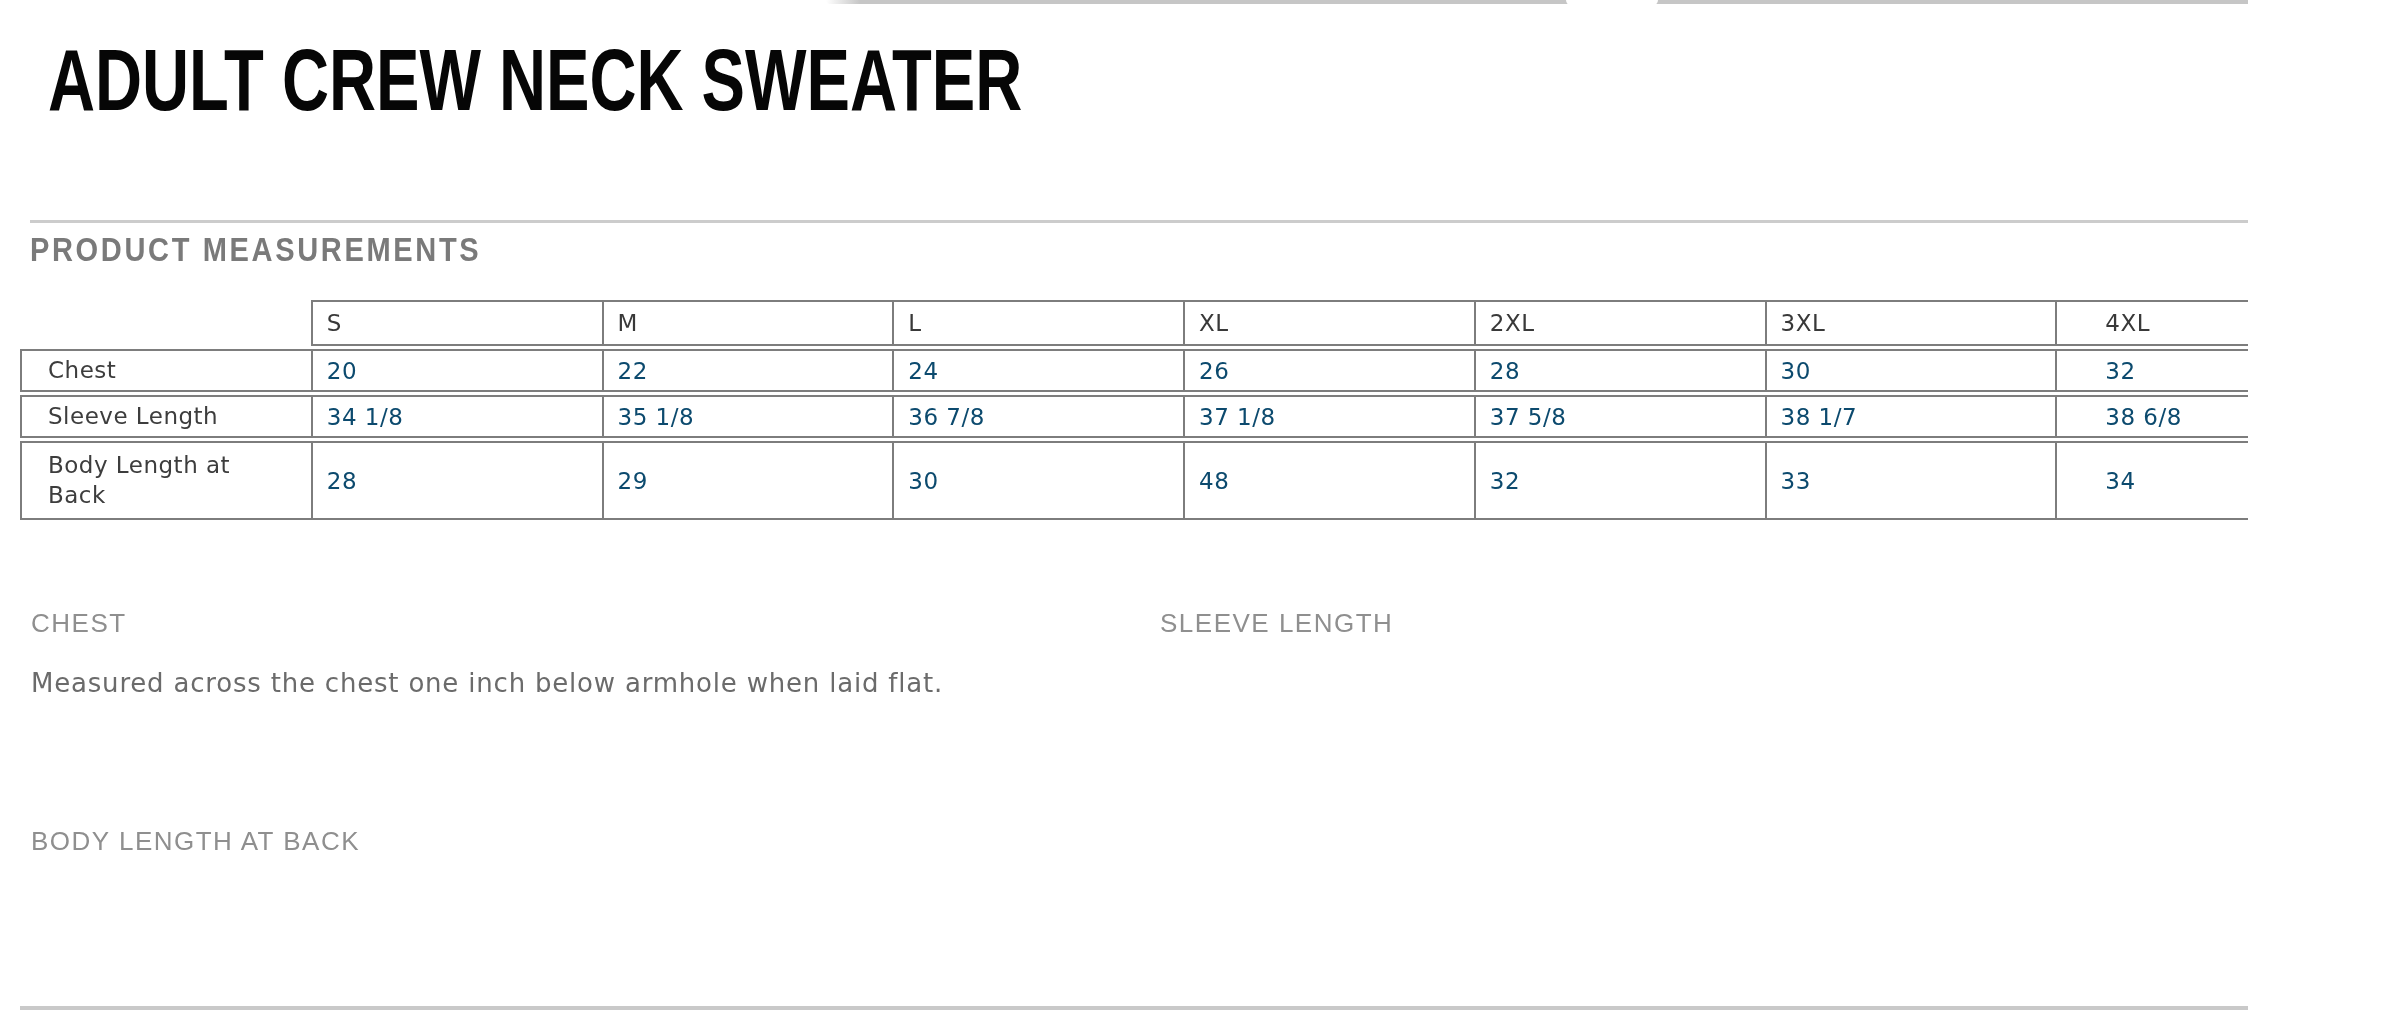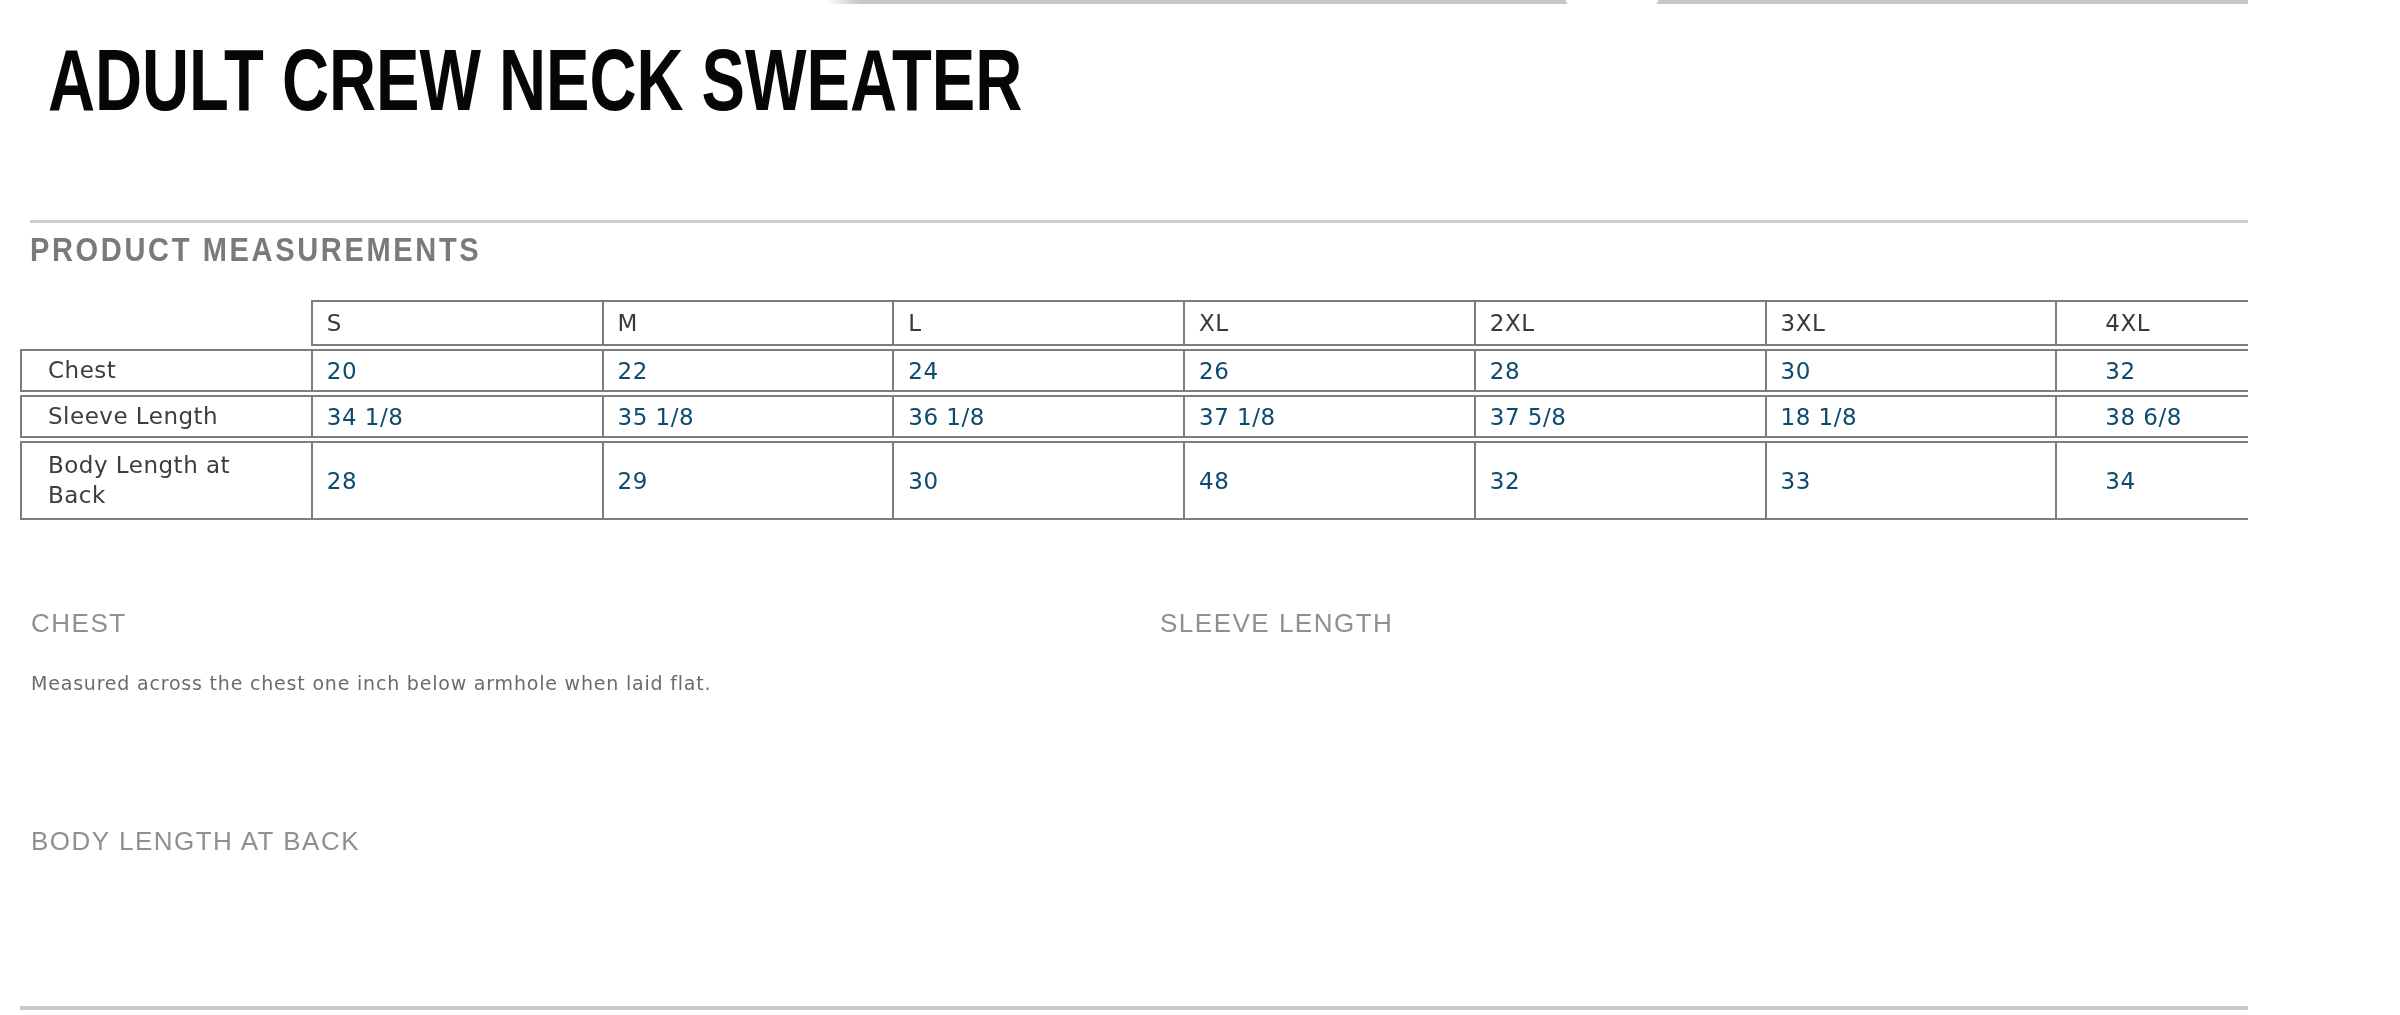--- a/index.html
+++ b/index.html
@@ -75,21 +75,21 @@
 
   .measure-guide { position: absolute; }
   .measure-guide h3 {
     margin: 0; font-family: "Liberation Sans", sans-serif;
     font-weight: 400; font-size: 26px; line-height: 34px;
     letter-spacing: 1.5px; color: #8f8f8f;
   }
   .measure-guide p {
     margin: 18px 0 0 0;
     font-family: "DejaVu Sans", sans-serif;
-    font-size: 19px; line-height: 50px;
+    font-size: 26px; line-height: 50px;
     letter-spacing: 0.8px; color: #6b6b6b;
   }
   #guide-chest { left: 31px; top: 606px; width: 1060px; }
   #guide-sleeve { left: 1160px; top: 606px; width: 1030px; }
   #guide-body-length { left: 31px; top: 824px; width: 1100px; }
 </style>
 </head>
 <body>
 
 <div class="page">
@@ -124,24 +124,24 @@
         <td class="value-cell">24</td>
         <td class="value-cell">26</td>
         <td class="value-cell">28</td>
         <td class="value-cell">30</td>
         <td class="value-cell">32</td>
       </tr>
       <tr class="row-short">
         <td class="row-label">Sleeve Length</td>
         <td class="value-cell">34 1/8</td>
         <td class="value-cell">35 1/8</td>
-        <td class="value-cell">36 1/8</td>
+        <td class="value-cell">36 7/8</td>
         <td class="value-cell">37 1/8</td>
         <td class="value-cell">37 5/8</td>
-        <td class="value-cell">18 1/8</td>
+        <td class="value-cell">38 1/7</td>
         <td class="value-cell">38 6/8</td>
       </tr>
       <tr class="row-tall">
         <td class="row-label">Body Length at Back</td>
         <td class="value-cell">28</td>
         <td class="value-cell">29</td>
         <td class="value-cell">30</td>
         <td class="value-cell">48</td>
         <td class="value-cell">32</td>
         <td class="value-cell">33</td>

